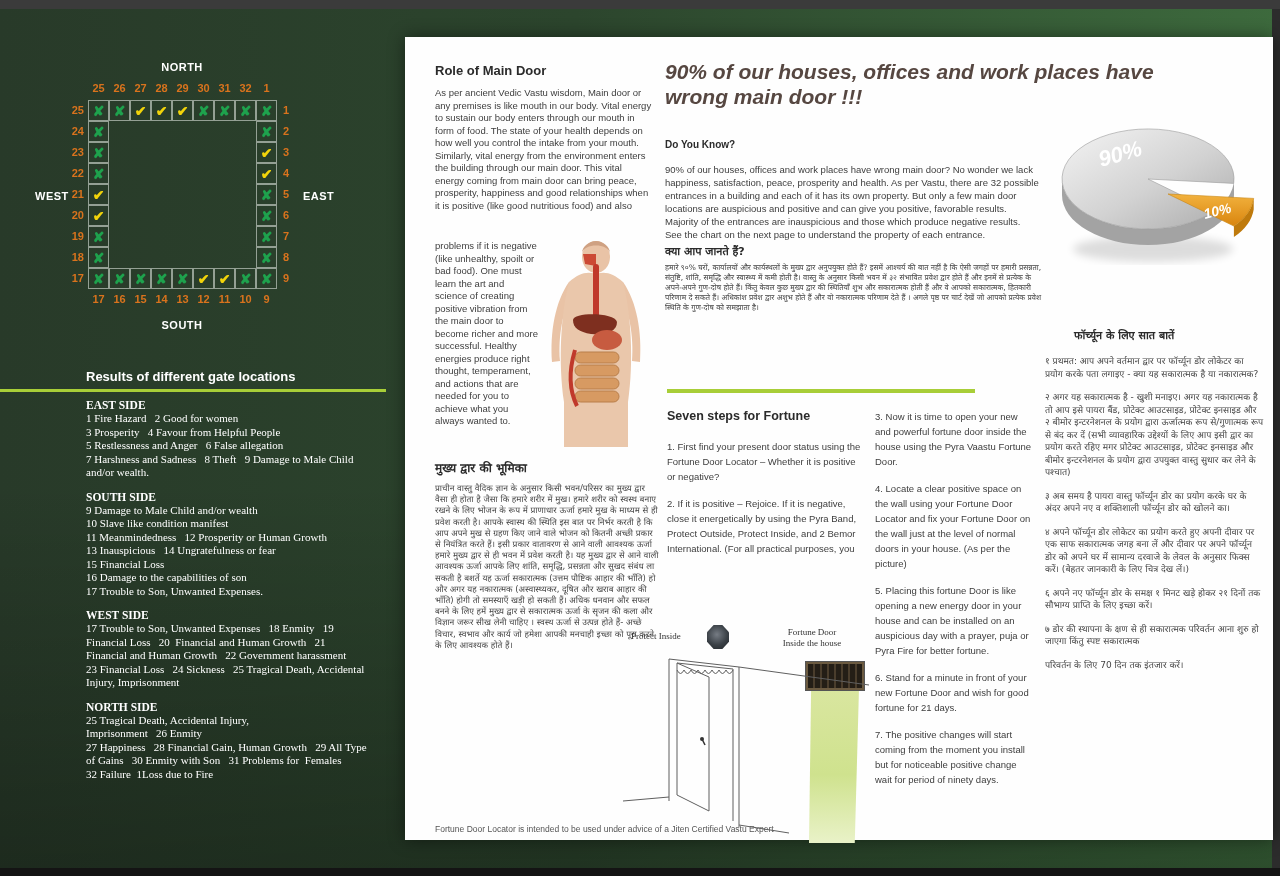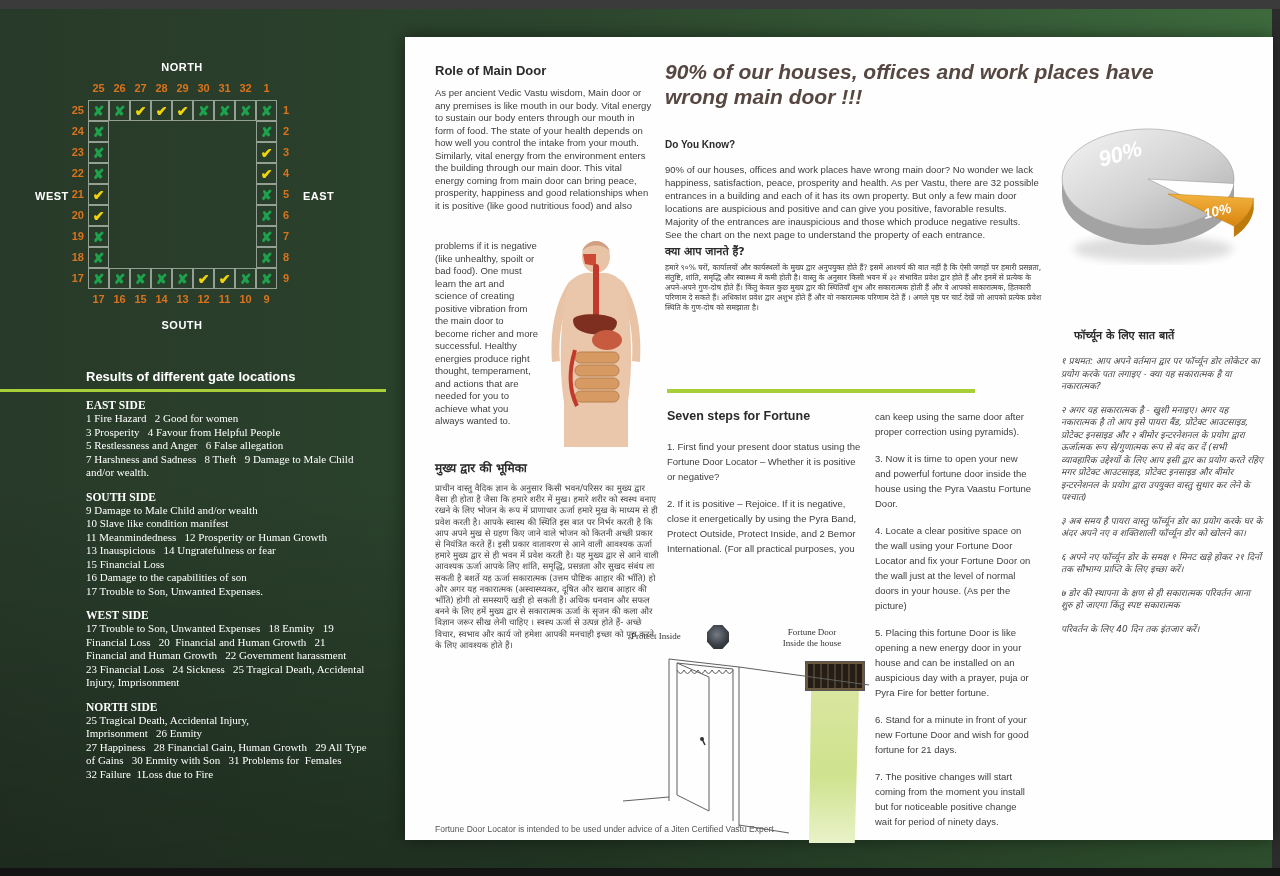--- a/index.html
+++ b/index.html
@@ -54,21 +54,21 @@
   .know-title{left:260px;top:102px;font-size:10px;}
   .know-body{left:260px;top:126px;width:374px;font-size:9.5px;line-height:13px;}
   .hindi-know-title{left:260px;top:206px;font-size:11px;font-weight:bold;color:#2b2b2b;}
   .hindi-know-body{left:260px;top:226px;width:380px;font-size:7.5px;line-height:10px;color:#444;}
   .lime-2{left:262px;top:352px;width:308px;height:4px;}
   .steps-title{left:262px;top:372px;font-size:12.5px;}
   .steps-col{font-size:9.5px;line-height:15px;}
   .steps-col1{left:262px;top:402px;width:198px;}
   .steps-col2{left:470px;top:372px;width:160px;}
   .step-p{margin:0 0 12px 0;}
-  .hstep-p{margin:0 0 11px 16px;font-style:italic;}
+  .hstep-p{margin:0 0 11px 0;}
   .pie-wrap{left:648px;top:64px;width:205px;height:172px;}
   .hindi-steps-title{left:640px;top:290px;font-size:11px;font-weight:bold;color:#2b2b2b;margin-left:29px;}
   .hindi-steps-body{left:640px;top:318px;width:219px;font-size:9px;line-height:12.5px;color:#444;}
 
   
   .door-wrap{left:212px;top:588px;width:266px;height:236px;}
   .door-svg{position:absolute;left:0;top:14px;}
   .door-label{position:absolute;font-family:"Liberation Serif",serif;font-size:9px;color:#333;}
   .protect-label{left:14px;top:6px;}
   .octagon-icon{position:absolute;left:90px;top:0;width:22px;height:24px;
@@ -290,21 +290,20 @@
     <div class="abs know-body">90% of our houses, offices and work places have wrong main door? No wonder we lack happiness, satisfaction, peace, prosperity and health. As per Vastu, there are 32 possible entrances in a building and each of it has its own property. But only a few main door locations are auspicious and positive and can give you positive, favorable results. Majority of the entrances are inauspicious and those which produce negative results. See the chart on the next page to understand the property of each entrance.</div>
     <div class="abs hindi-know-title hindi">क्या आप जानते हैं?</div>
     <div class="abs hindi-know-body hindi">हमारे ९०% घरों, कार्यालयों और कार्यस्थलों के मुख्य द्वार अनुपयुक्त होते हैं? इसमें आश्चर्य की बात नहीं है कि ऐसी जगहों पर हमारी प्रसन्नता, संतुष्टि, शांति, समृद्धि और स्वास्थ्य में कमी होती है। वास्तु के अनुसार किसी भवन में ३२ संभावित प्रवेश द्वार होते हैं और इनमें से प्रत्येक के अपने-अपने गुण-दोष होते हैं। किंतु केवल कुछ मुख्य द्वार की स्थितियाँ शुभ और सकारात्मक होती हैं और वे आपको सकारात्मक, हितकारी परिणाम दे सकते हैं। अधिकांश प्रवेश द्वार अशुभ होते हैं और वो नकारात्मक परिणाम देते हैं । अगले पृष्ठ पर चार्ट देखें जो आपको प्रत्येक प्रवेश स्थिति के गुण-दोष को समझाता है।</div>
     <div class="lime-line lime-2 abs"></div>
     <div class="abs steps-title h-bold">Seven steps for Fortune</div>
     <div class="abs steps-col steps-col1">
         <p class="step-p">1. First find your present door status using the Fortune Door Locator – Whether it is positive or negative?</p>
         <p class="step-p">2. If it is positive – Rejoice. If it is negative, close it energetically by using the Pyra Band, Protect Outside, Protect Inside, and 2 Bemor International. (For all practical purposes, you</p>
       </div>
     <div class="abs steps-col steps-col2">
-        <p class="step-p">can keep using the same door after proper correction using pyramids).</p>
         <p class="step-p">3. Now it is time to open your new and powerful fortune door inside the house using the Pyra Vaastu Fortune Door.</p>
         <p class="step-p">4. Locate a clear positive space on the wall using your Fortune Door Locator and fix your Fortune Door on the wall just at the level of normal doors in your house. (As per the picture)</p>
         <p class="step-p">5. Placing this fortune Door is like opening a new energy door in your house and can be installed on an auspicious day with a prayer, puja or Pyra Fire for better fortune.</p>
         <p class="step-p">6. Stand for a minute in front of your new Fortune Door and wish for good fortune for 21 days.</p>
         <p class="step-p">7. The positive changes will start coming from the moment you install but for noticeable positive change wait for period of ninety days.</p>
       </div>
 
     <div class="abs door-wrap">
       <span class="door-label protect-label">Protect Inside</span>
       <div class="octagon-icon"></div>
@@ -352,18 +351,19 @@
       <path d="M200.7,97.4 A86,50 0 0 1 180.9,125.1 L180.9,136 A86,50 0 0 0 200.7,108.4 Z" fill="#bf7a0c"></path>
       <path d="M115,93 L200.7,97.4 A86,50 0 0 1 180.9,125.1 Z" fill="url(#gold)" stroke="#c78410" stroke-width="0.6"></path>
       <text x="48" y="66" font-size="22" font-style="italic" font-weight="bold" fill="#ffffff" transform="rotate(-16 48 66)">90%</text>
       <text x="152" y="118" font-size="14" font-style="italic" font-weight="bold" fill="#ffffff" transform="rotate(-14 152 118)">10%</text>
     </svg>
     <div class="abs hindi-steps-title hindi">फॉर्च्यून के लिए सात बातें</div>
     <div class="abs hindi-steps-body hindi">
         <p class="hstep-p">१ प्रथमत: आप अपने वर्तमान द्वार पर फॉर्च्यून डोर लोकेटर का प्रयोग करके पता लगाइए - क्या यह सकारात्मक है या नकारात्मक?</p>
         <p class="hstep-p">२ अगर यह सकारात्मक है - खुशी मनाइए। अगर यह नकारात्मक है तो आप इसे पायरा बैंड, प्रोटेक्ट आउटसाइड, प्रोटेक्ट इनसाइड और २ बीमोर इन्टरनेशनल के प्रयोग द्वारा ऊर्जात्मक रूप से/गुणात्मक रूप से बंद कर दें (सभी व्यावहारिक उद्देश्यों के लिए आप इसी द्वार का प्रयोग करते रहिए मगर प्रोटेक्ट आउटसाइड, प्रोटेक्ट इनसाइड और बीमोर इन्टरनेशनल के प्रयोग द्वारा उपयुक्त वास्तु सुधार कर लेने के पश्चात)</p>
         <p class="hstep-p">३ अब समय है पायरा वास्तु फॉर्च्यून डोर का प्रयोग करके घर के अंदर अपने नए व शक्तिशाली फॉर्च्यून डोर को खोलने का।</p>
+        <p class="hstep-p">४ अपने फॉर्च्यून डोर लोकेटर का प्रयोग करते हुए अपनी दीवार पर एक साफ सकारात्मक जगह बना लें और दीवार पर अपने फॉर्च्यून डोर को अपने घर में सामान्य दरवाजे के लेवल के अनुसार फिक्स करें। (बेहतर जानकारी के लिए चित्र देख लें।)</p>
         <p class="hstep-p">६ अपने नए फॉर्च्यून डोर के समक्ष १ मिनट खड़े होकर २१ दिनों तक सौभाग्य प्राप्ति के लिए इच्छा करें।</p>
         <p class="hstep-p">७ डोर की स्थापना के क्षण से ही सकारात्मक परिवर्तन आना शुरु हो जाएगा किंतु स्पष्ट सकारात्मक</p>
-        <p class="hstep-p">परिवर्तन के लिए 40 दिन तक इंतजार करें।</p>
+        <p class="hstep-p">परिवर्तन के लिए 70 दिन तक इंतजार करें।</p>
       </div>
   </div>
 </div>
 
 </body></html>

